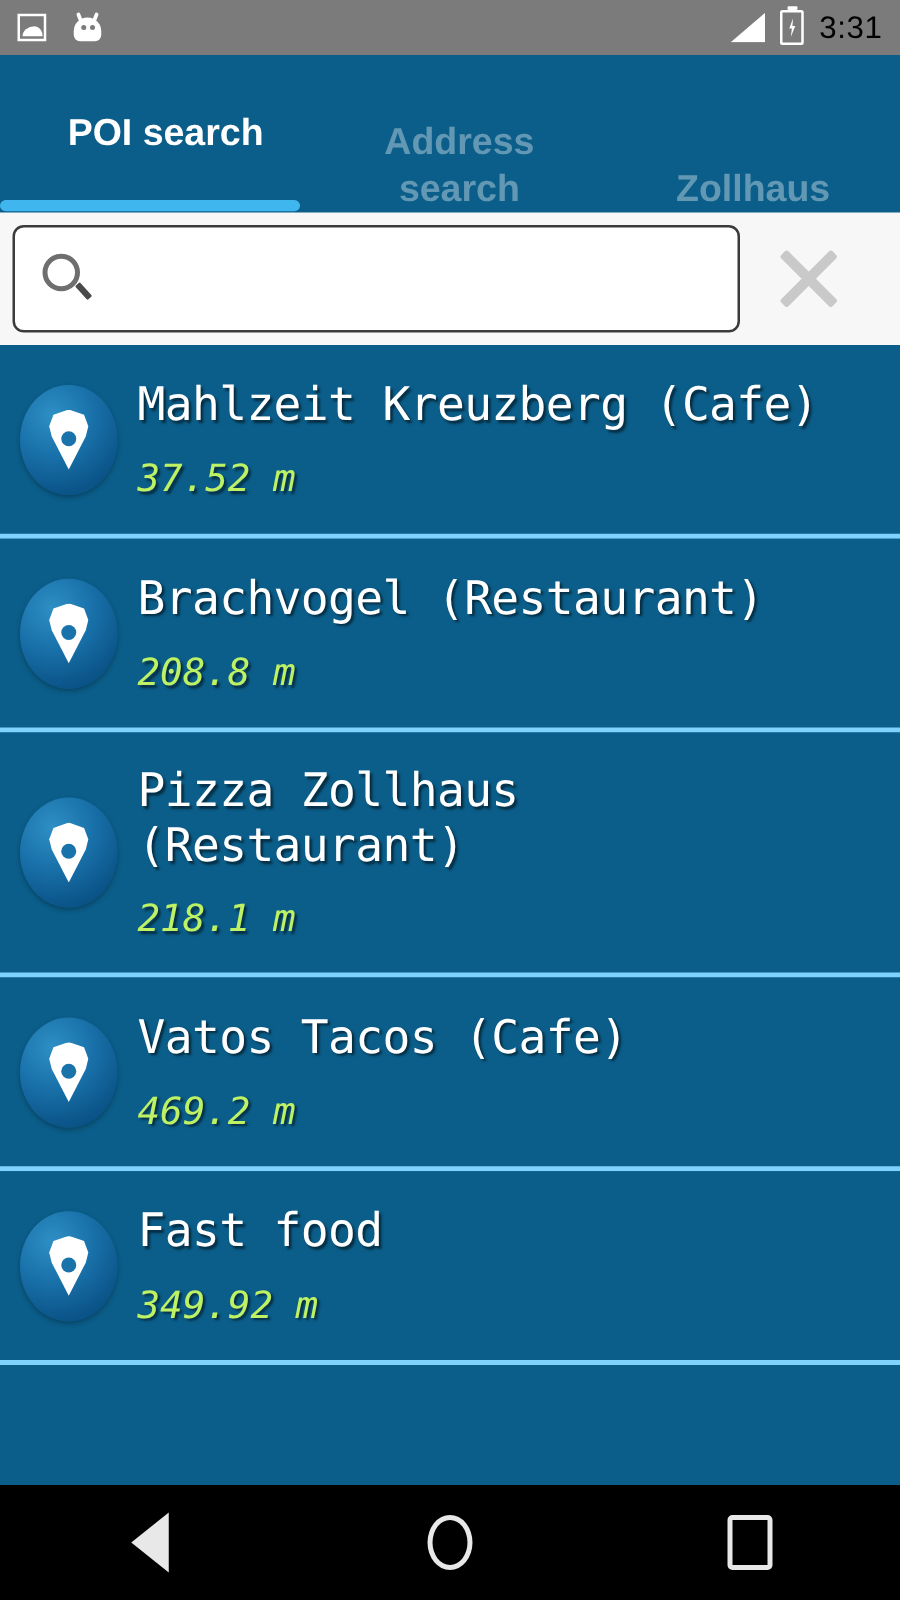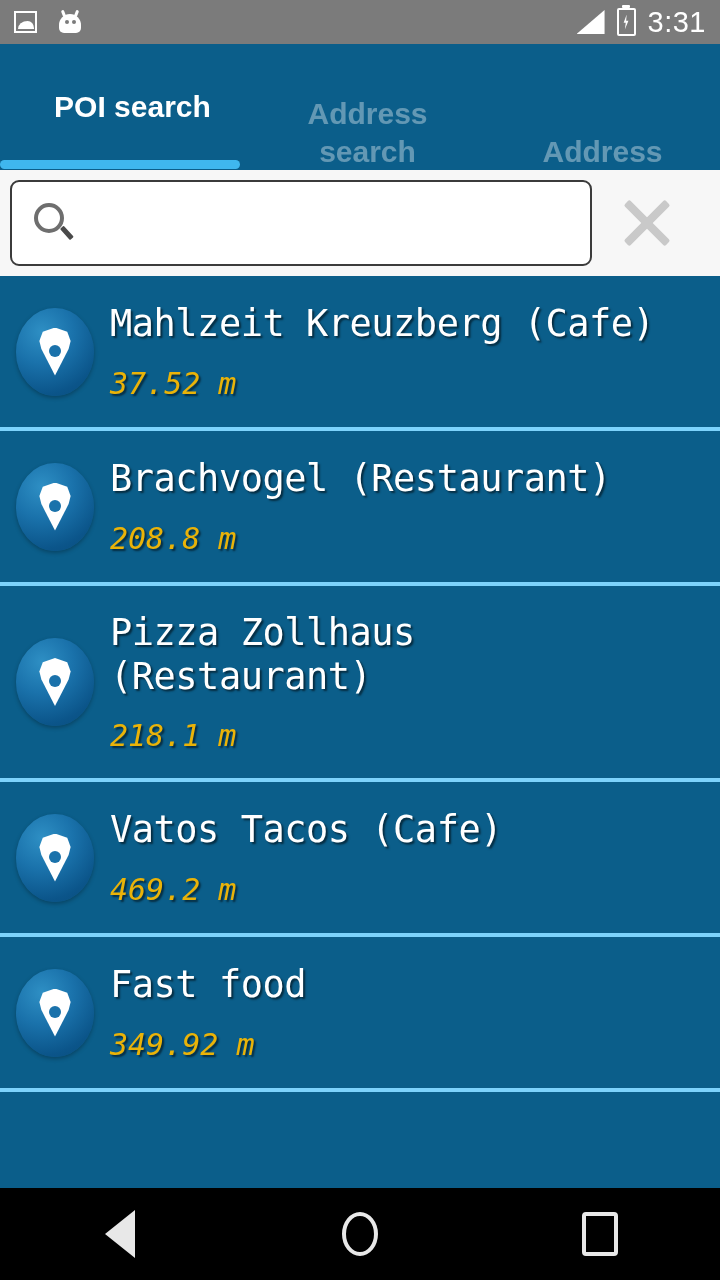--- a/index.html
+++ b/index.html
@@ -71,21 +71,21 @@
   }
   .icon-battery::before {
     content:""; position:absolute; top:-5px; left:50%;
     transform:translateX(-50%);
     width:8px; height:3px; background:#fff; border-radius:1px;
   }
   .icon-battery .bolt {
     width:6px; height:15px; background:#fff;
     clip-path: polygon(60% 0, 10% 55%, 45% 55%, 30% 100%, 90% 42%, 52% 42%);
   }
-  #clock { color:#ffffff; font-size:29px; letter-spacing:0.5px; }
+  #clock { color:#000000; font-size:25px; letter-spacing:0.5px; }
 
   
   #tab-bar {
     position:absolute; top:44px; left:0;
     width:720px; height:126px;
     background:#0b5e8a;
     display:flex;
   }
   .tab {
     flex:1;
@@ -205,21 +205,21 @@
     font-size:37px;
     color:#ffffff;
     line-height:1.18;
     text-shadow:2px 2px 2px rgba(0,0,0,0.55);
     letter-spacing:-0.5px;
   }
   .poi-distance {
     font-family:"DejaVu Sans Mono", monospace;
     font-style:italic;
     font-size:30px;
-    color:#eab308;
+    color:#bef264;
     margin-top:20px;
     text-shadow:2px 2px 2px rgba(0,0,0,0.55);
   }
 
   
   #nav-bar {
     position:absolute; bottom:0; left:0;
     width:720px; height:92px;
     background:#000;
     display:flex; align-items:center; justify-content:space-around;
@@ -272,21 +272,21 @@
   </div>
 
   <div id="tab-bar">
     <div class="tab active">
       <span>POI search</span>
     </div>
     <div class="tab inactive">
       <span>Address search</span>
     </div>
     <div class="tab inactive">
-      <span>Address</span>
+      <span>Zollhaus</span>
     </div>
   </div>
   <div id="tab-indicator"></div>
 
   <div id="search-area">
     <div id="search-field">
       <div class="icon-search">
         <div class="ring"></div>
           <div class="handle"></div>
       </div>

